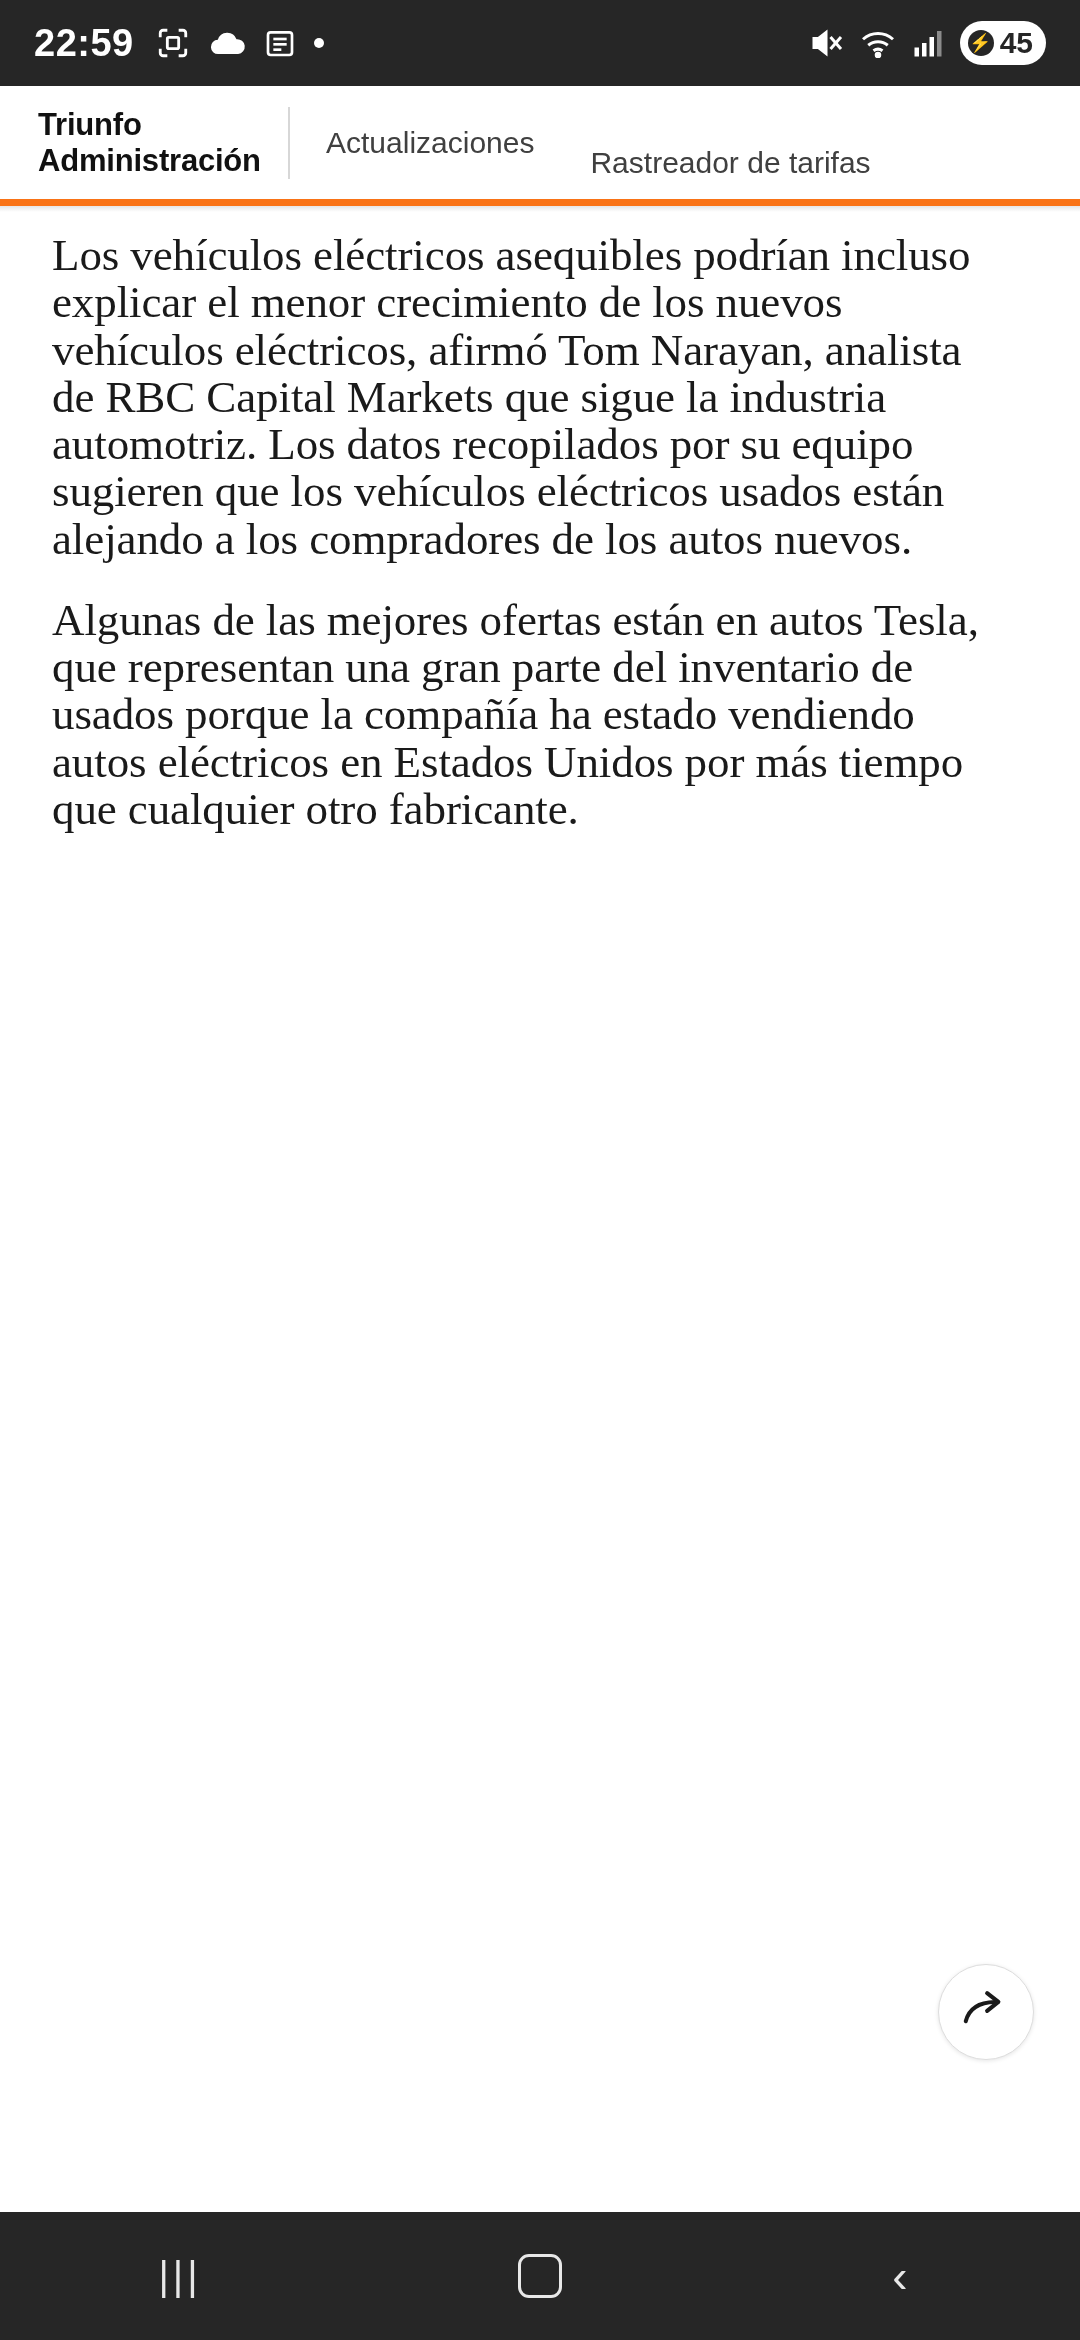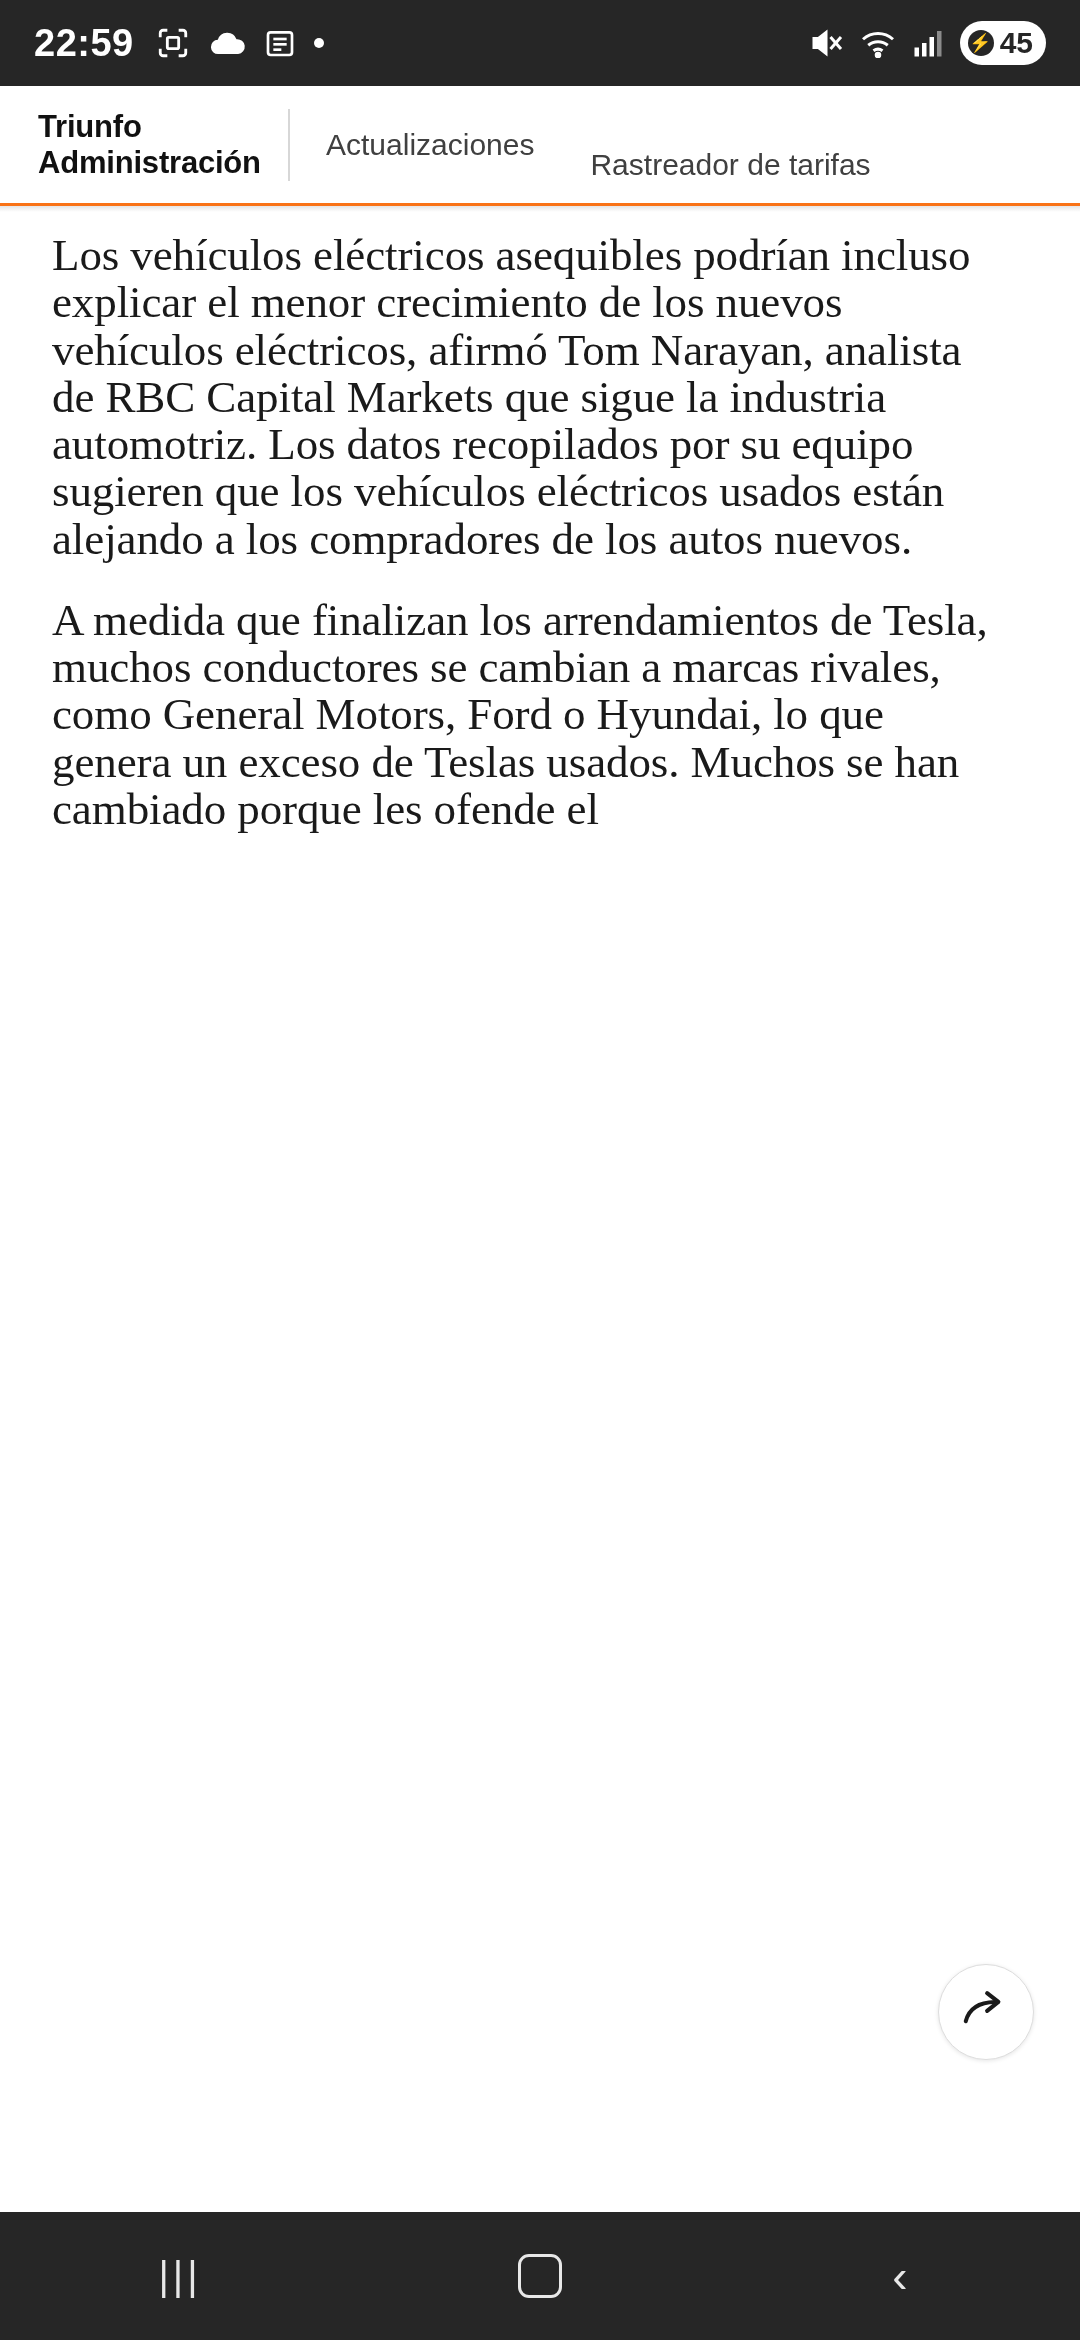--- a/index.html
+++ b/index.html
@@ -61,21 +61,21 @@
     line-height: 1;
   }
 
   
   .app-header {
     height: 120px;
     background: #ffffff;
     display: flex;
     align-items: center;
     padding: 0 38px;
-    border-bottom: 3px solid #f97316;
+    border-bottom: 7px solid #f97316;
   }
   .brand {
     font-size: 31px;
     font-weight: 700;
     color: #111111;
     line-height: 1.16;
     letter-spacing: -0.2px;
     width: 250px;
   }
   .divider-v {
@@ -232,21 +232,21 @@
     <div>Administración</div>
   </div>
   <div class="divider-v"></div>
   <a class="nav-link">Actualizaciones</a>
   <a class="nav-link">Rastreador de tarifas</a>
 </div>
 
 <div class="article">
   <div class="edge-shadow"></div>
   <p>Los vehículos eléctricos asequibles podrían incluso explicar el menor crecimiento de los nuevos vehículos eléctricos, afirmó Tom Narayan, analista de RBC Capital Markets que sigue la industria automotriz. Los datos recopilados por su equipo sugieren que los vehículos eléctricos usados están alejando a los compradores de los autos nuevos.</p>
-  <p>A medida que finalizan los arrendamientos de Tesla, muchos conductores se cambian a marcas rivales, como General Motors, Ford o Hyundai, lo que genera un exceso de Teslas usados. Muchos se han cambiado porque les ofende el</p>
+  <p>Algunas de las mejores ofertas están en autos Tesla, que representan una gran parte del inventario de usados porque la compañía ha estado vendiendo autos eléctricos en Estados Unidos por más tiempo que cualquier otro fabricante.</p>
 
   <div class="share-fab">
     <span>
       <svg width="54" height="54" viewBox="0 0 24 24" fill="none" stroke="#1a1a1a" stroke-width="1.8" stroke-linecap="round" stroke-linejoin="round">
         <path d="M3 17c1.5-6 6.5-8.5 13-8.6"></path>
         <polyline points="12.5,4.5 17.5,8.4 12.5,12.4"></polyline>
       </svg>
     </span>
   </div>
 </div>

